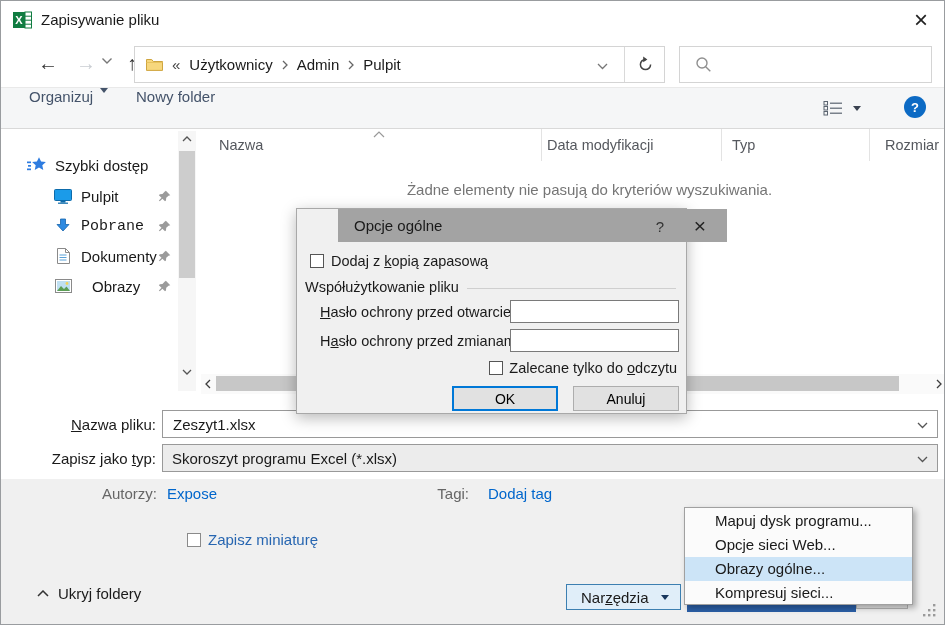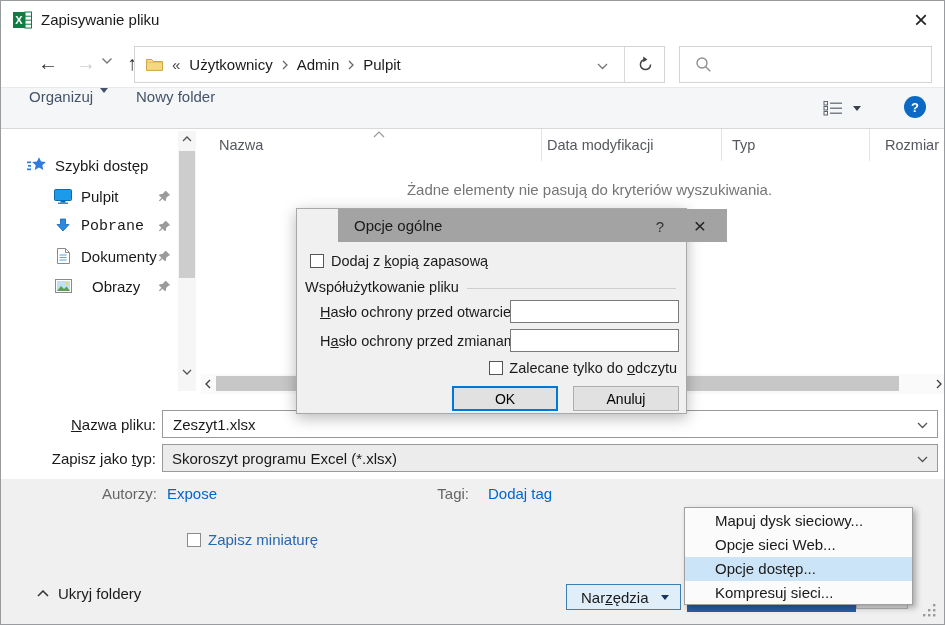--- a/index.html
+++ b/index.html
@@ -421,19 +421,19 @@
     <div id="dlg-ro-row">
       <span class="dlg-check" style="position:static;"></span>
       <label><span>Zalecane tylko do </span><span class="ak">o</span><span>dczytu</span></label>
     </div>
 
     <div class="dlg-btn" id="dlg-ok">OK</div>
     <div class="dlg-btn" id="dlg-cancel">Anuluj</div>
   </div>
 
   <div id="ctxmenu">
-    <div class="menu-item">Mapuj dysk sieciowy...</div>
+    <div class="menu-item">Mapuj dysk programu...</div>
     <div class="menu-item">Opcje sieci Web...</div>
-    <div class="menu-item hl">Opcje dostęp...</div>
+    <div class="menu-item hl">Obrazy ogólne...</div>
     <div class="menu-item">Kompresuj sieci...</div>
   </div>
 
 </div>
 
 </body></html>

